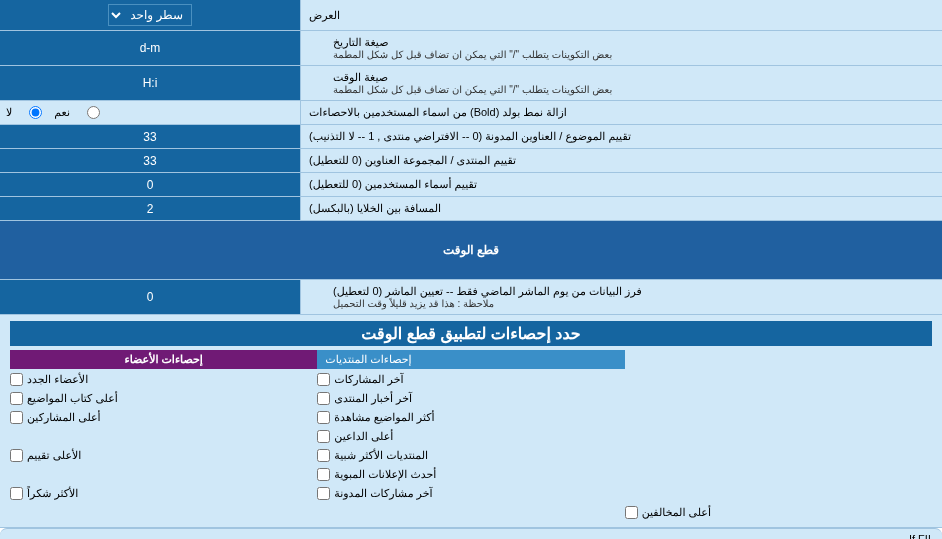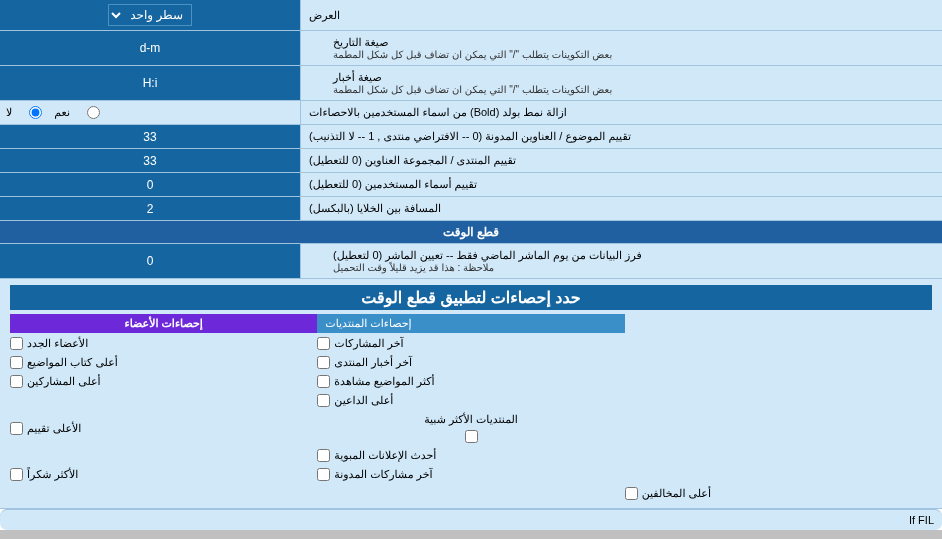--- a/index.html
+++ b/index.html
@@ -56,21 +56,21 @@
       border: 1px solid #4a90c0;
       color: #fff;
       font-size: 12px;
       padding: 2px 4px;
     }
     .section-header {
       background: #2060a0;
       color: #fff;
       font-size: 12px;
       font-weight: bold;
-      padding: 4px 10px;
+      padding: 22px 10px;
       text-align: center;
       border-bottom: 1px solid #a0c4e0;
     }
     .radio-row {
       display: flex;
       align-items: center;
       justify-content: flex-end;
       gap: 12px;
     }
     .radio-row label {
@@ -137,21 +137,21 @@
       </div>
     </div>
     <div class="row-input">
       <input type="text" value="d-m" style="">
     </div>
   </div>
 
   <div class="row">
     <div class="row-label">
       <div class="combined-label">
-        <span>صيغة أخبار</span>
+        <span>صيغة الوقت</span>
         <small>بعض التكوينات يتطلب "/" التي يمكن ان تضاف قبل كل شكل المطمة</small>
       </div>
     </div>
     <div class="row-input">
       <input type="text" value="H:i" style="">
     </div>
   </div>
 
   <div class="row">
     <div class="row-label">
@@ -227,21 +227,21 @@
     <div style="display:flex; margin-bottom:4px;">
       <div style="flex:1; background:#1565a0; color:#fff; font-size:16px; padding:3px 8px; text-align:center; font-weight:bold;">
         <span>حدد إحصاءات لتطبيق قطع الوقت</span>
       </div>
     </div>
     <div style="display:grid; grid-template-columns:1fr 1fr 1fr; gap:2px 0;">
 
       <div style="background:#3a8fc8; color:#fff; font-size:11px; padding:3px 8px; text-align:left; font-weight:normal; grid-column:2;">
         <span>إحصاءات المنتديات</span>
       </div>
-      <div style="background:#6d28d9; color:#fff; font-size:11px; padding:3px 8px; text-align:center; font-weight:bold;">
+      <div style="background:#701a75; color:#fff; font-size:11px; padding:3px 8px; text-align:center; font-weight:bold;">
         <span>إحصاءات الأعضاء</span>
       </div>
       <div style="grid-column:1; grid-row:2/9;"></div>
 
       <div class="checkbox-item" style="grid-column:2;">
         <span>آخر المشاركات</span>
         <input type="checkbox" style="">
       </div>
       <div class="checkbox-item">
         <span>الأعضاء الجدد</span>
@@ -264,21 +264,21 @@
       <div class="checkbox-item">
         <span>أعلى المشاركين</span>
         <input type="checkbox" style="">
       </div>
 
       <div class="checkbox-item">
         <span>أعلى الداعين</span>
         <input type="checkbox" style="">
       </div>
 
-      <div class="checkbox-item" style="grid-column:2;flex-direction:column;">
+      <div class="checkbox-item" style="grid-column:2;">
         <span>المنتديات الأكثر شبية</span>
         <input type="checkbox" style="">
       </div>
       <div class="checkbox-item">
         <span>الأعلى تقييم</span>
         <input type="checkbox" style="">
       </div>
 
       <div class="checkbox-item" style="grid-column:2;">
         <span>أحدث الإعلانات المبوية</span>

